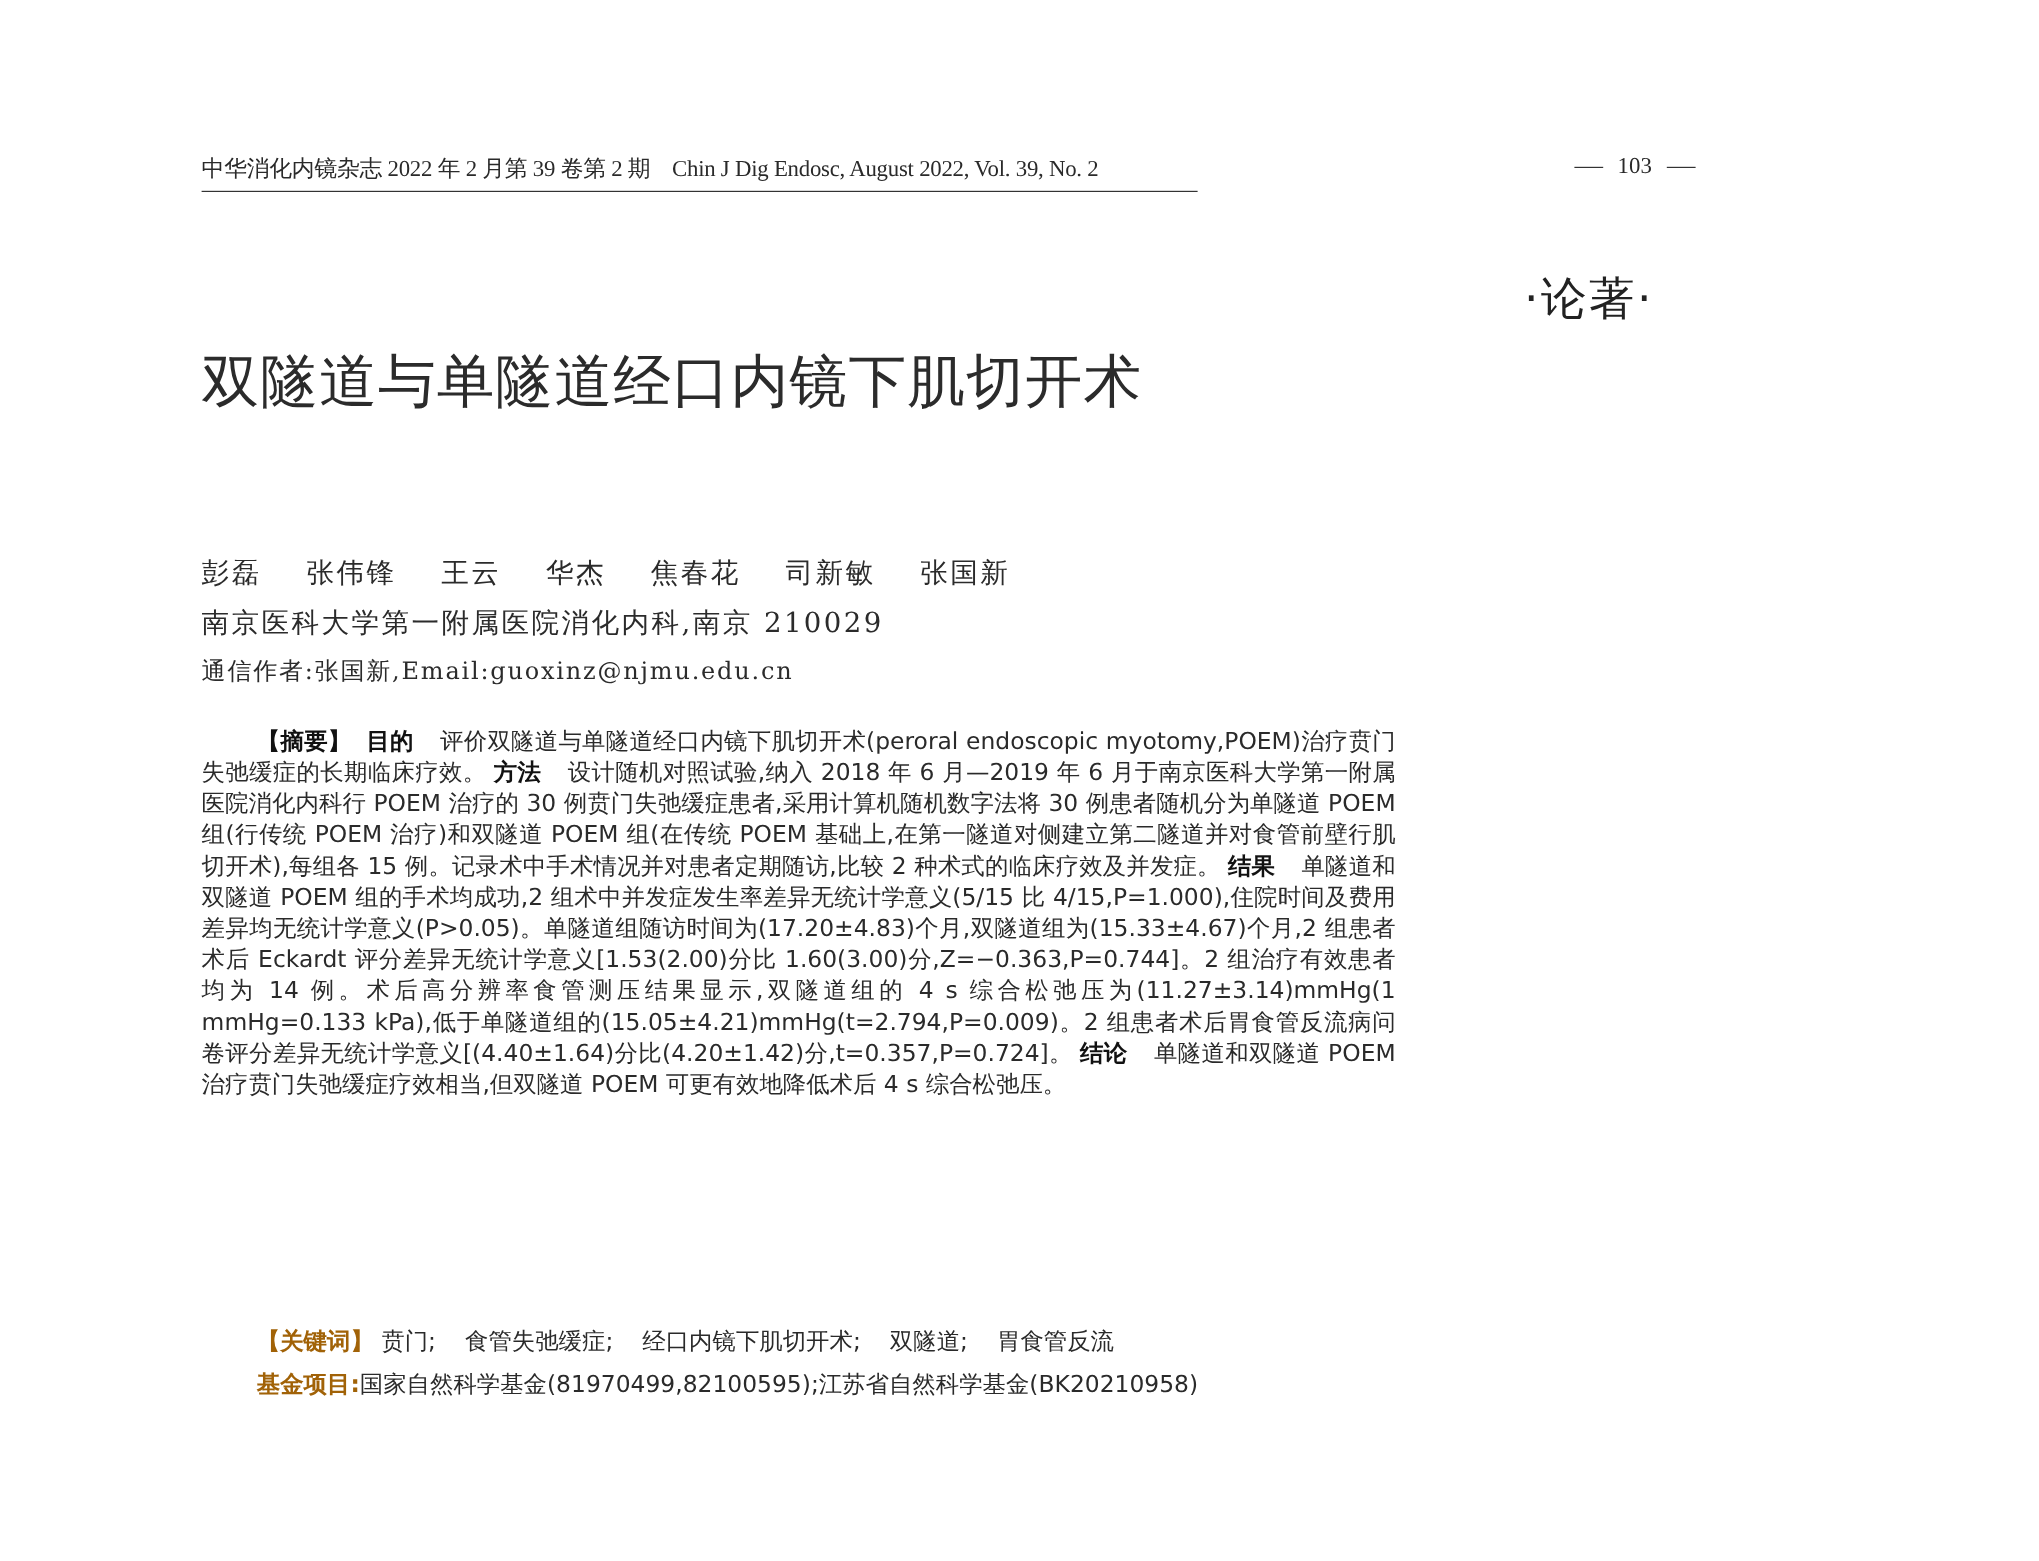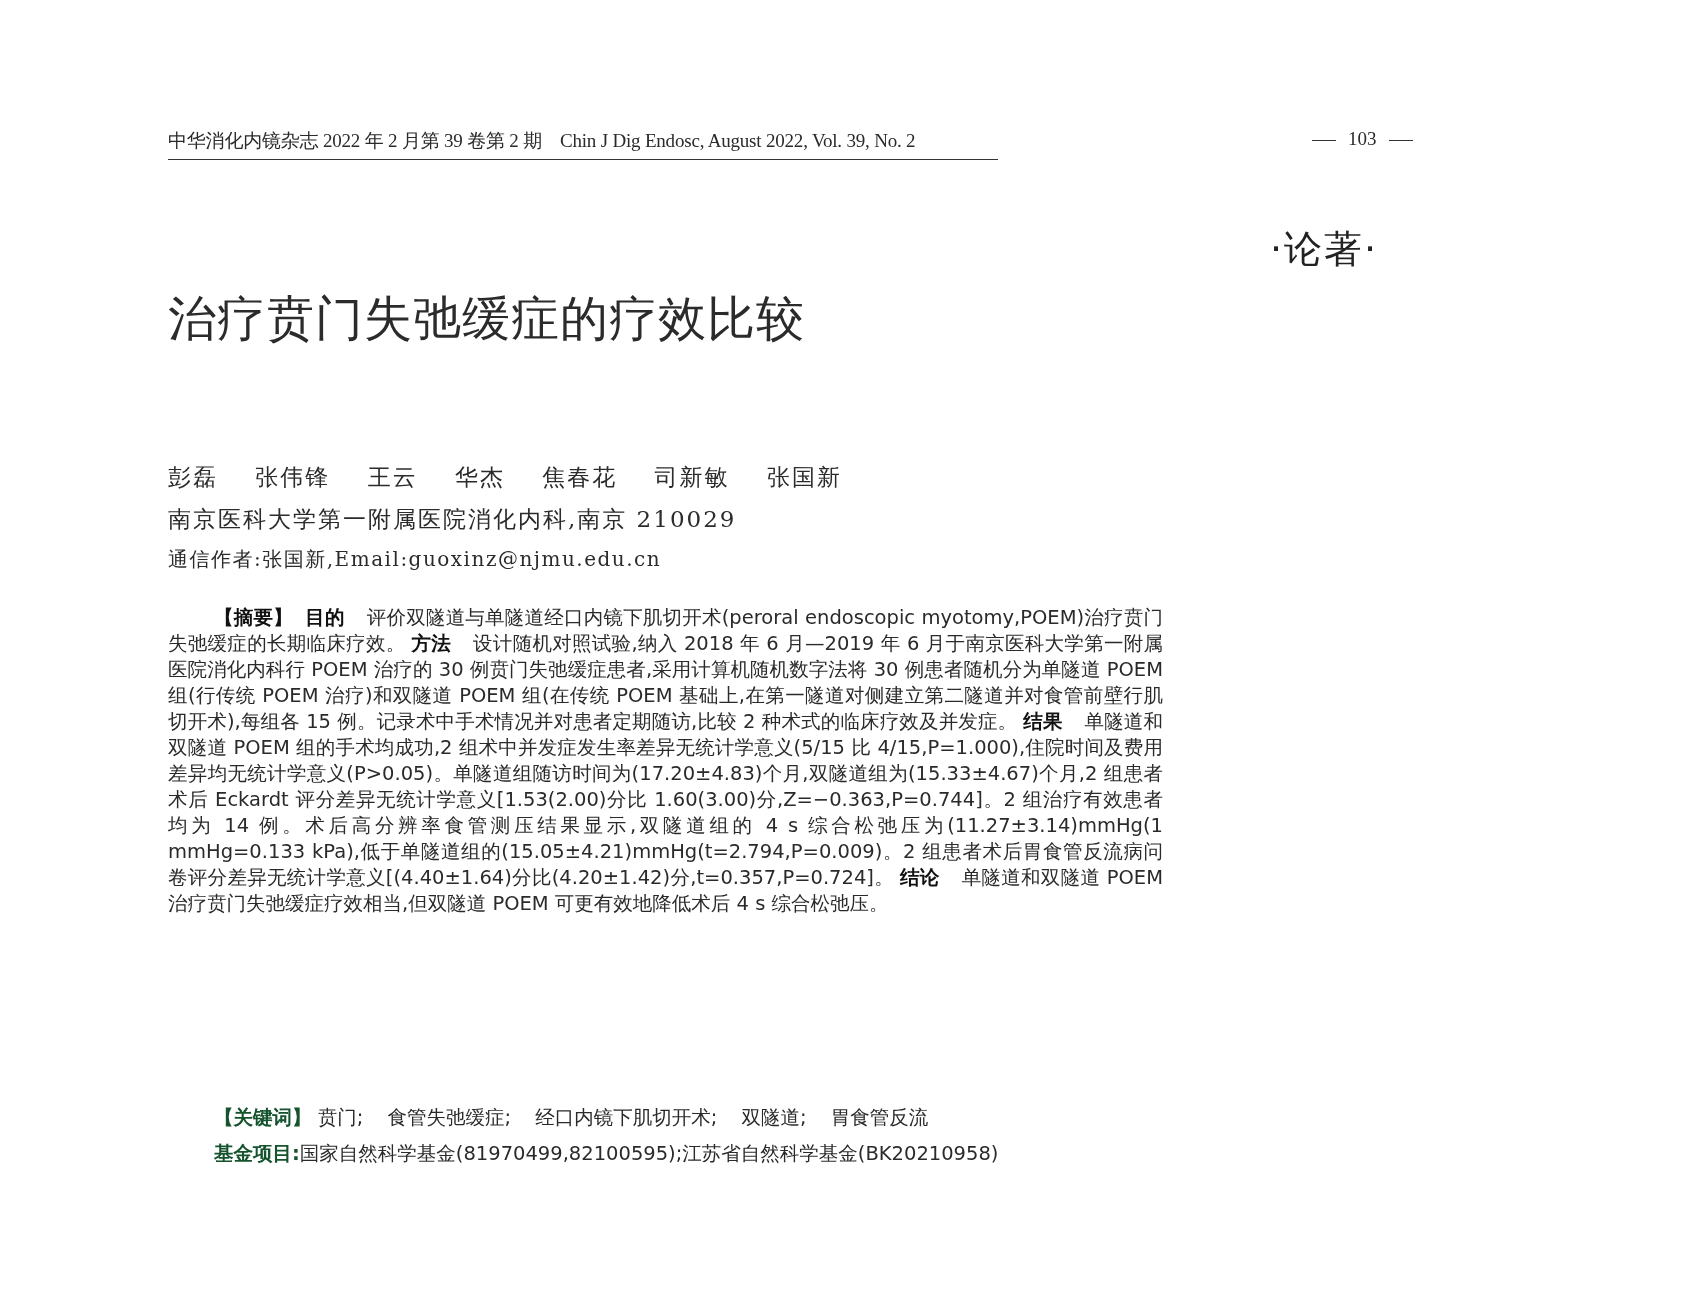--- a/index.html
+++ b/index.html
@@ -47,38 +47,38 @@
   }
   .abstract p { margin: 0; text-indent: 46px; }
   .abstract .label { font-weight: bold; color: #111; }
   .abstract .sec { font-weight: bold; color: #111; margin-right: 22px; margin-left: 6px; }
   .keywords, .funding {
     position: absolute; left: 214px; font-size: 19.5px; white-space: nowrap;
     font-family: "DejaVu Sans", "Liberation Sans", sans-serif; color: #2a2a2a;
   }
   .keywords { top: 1104px; }
   .funding { top: 1140px; }
-  .keywords .label, .funding .label { font-weight: bold; color: #14532d; }
+  .keywords .label, .funding .label { font-weight: bold; color: #a16207; }
   .keywords .kw { margin-right: 18px; }
 </style>
 </head>
 <body>
 
 <div class="running-head">
   <span>中华消化内镜杂志 2022 年 2 月第 39 卷第 2 期</span><span class="en">Chin J Dig Endosc, August 2022, Vol. 39, No. 2</span>
 </div>
 
 <div class="page-number">
   <span class="dash"></span><span>103</span><span class="dash"></span>
 </div>
 
 <div class="column-tag">·论著·</div>
 
 <div class="title">
-  <div>治疗贲门失弛缓症的疗效比较</div>
+  <div>双隧道与单隧道经口内镜下肌切开术</div>
 </div>
 
 <div class="authors">
   <span>彭磊</span>
   <span>张伟锋</span>
   <span>王云</span>
   <span>华杰</span>
   <span>焦春花</span>
   <span>司新敏</span>
   <span>张国新</span>

